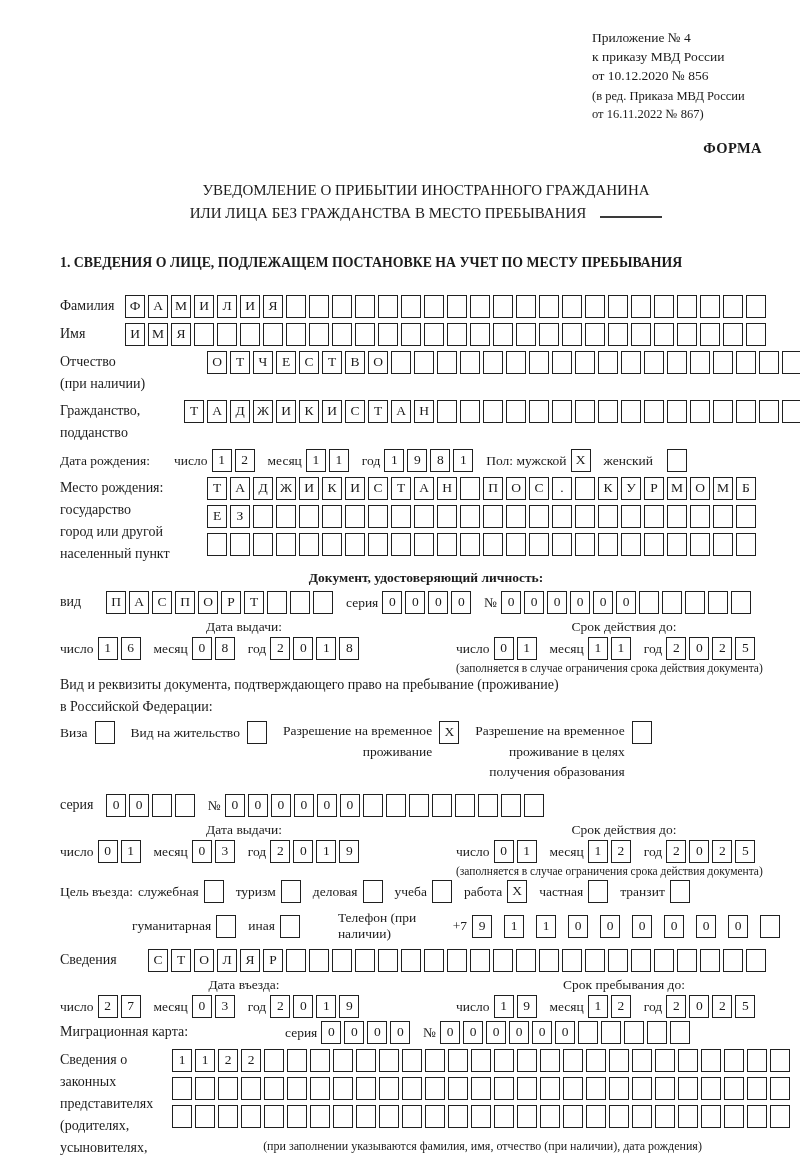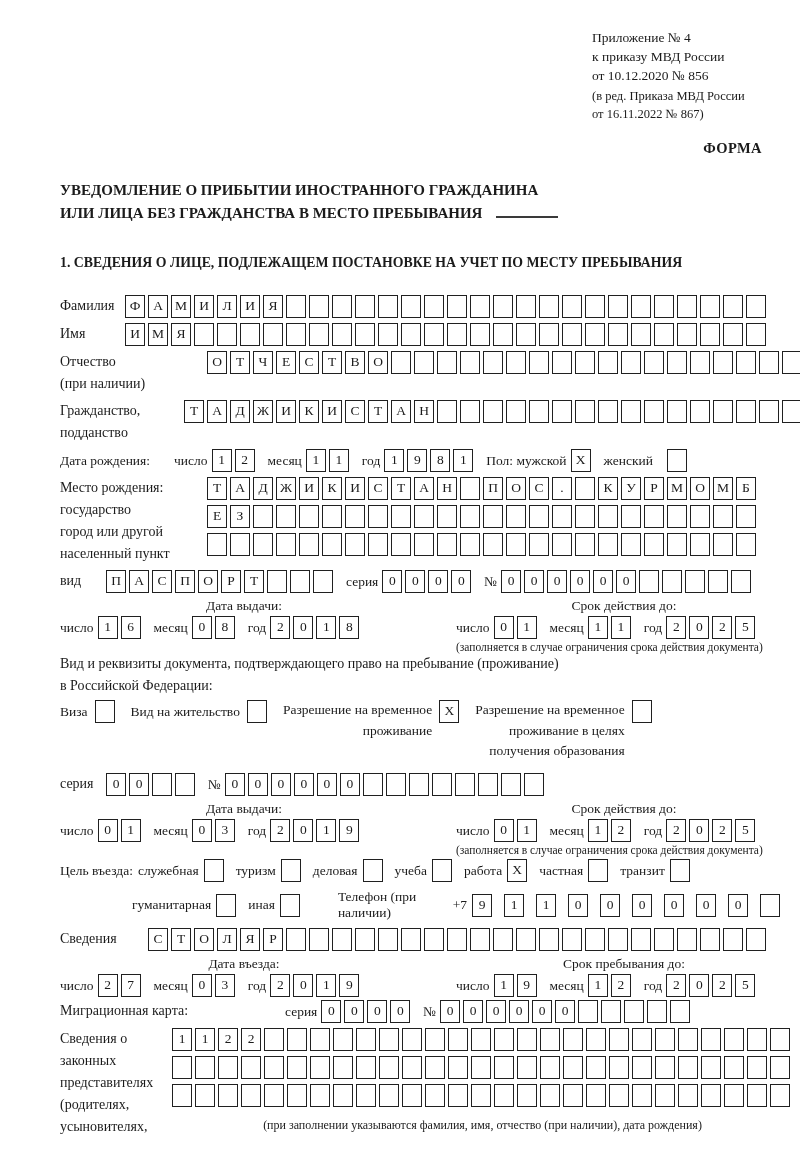--- a/index.html
+++ b/index.html
@@ -2,21 +2,21 @@
 <html><head>
 <meta charset="utf-8">
 <style>
   html,body{margin:0;padding:0;background:#e8e8e8;}
   .page{position:relative;width:800px;height:1163px;background:#ffffff;color:#1b1b1b;
         font-family:"Liberation Serif","DejaVu Serif",serif;overflow:hidden;
         padding:28px 8px 0 60px;box-sizing:border-box;}
   .hdr-block{margin-left:auto;width:200px;font-size:13.5px;line-height:1.42;}
   .hdr-sub{font-size:12.5px;margin-top:3px;}
   .forma{font-weight:bold;font-size:14.5px;text-align:right;padding-right:30px;margin-top:16px;letter-spacing:.4px;}
-  .title{font-weight:bold;font-size:15px;margin-top:22px;line-height:1.55;}
+  .title{font-weight:normal;font-size:15px;text-align:center;margin-top:22px;line-height:1.55;}
   .blank-line{display:inline-block;width:62px;border-bottom:2.5px solid #3a3a3a;height:13px;margin-left:14px;}
   .sec-head{font-weight:bold;font-size:13.8px;margin-top:30px;margin-bottom:24px;}
   .row{display:flex;align-items:flex-start;margin-bottom:5px;}
   .lbl{font-size:14px;line-height:22px;flex:none;}
   .w65{width:65px}.w147{width:147px}.w124{width:124px}.w46{width:46px}.w88{width:88px}.w112{width:112px}.w150{width:150px}
   .block{display:block}
   .cells{display:inline-flex;flex:none;}
   .cell{box-sizing:border-box;flex:none;display:inline-block;width:20px;height:23px;border:1.6px solid #202020;
         margin-right:3px;text-align:center;line-height:20px;font-size:13.5px;background:#fff;}
   .stack{display:flex;flex-direction:column;gap:5px;}
@@ -315,20 +315,21 @@
           <span class="cell"></span>
           <span class="cell"></span>
           <span class="cell"></span>
           <span class="cell"></span>
           <span class="cell"></span>
           <span class="cell"></span>
         </span>
     </span>
   </div>
 
+  <div class="center-head">Документ, удостоверяющий личность:</div>
 
   <div class="row">
     <span class="lbl w46">вид</span>
     <span class="cells">
         <span class="cell">П</span>
         <span class="cell">А</span>
         <span class="cell">С</span>
         <span class="cell">П</span>
         <span class="cell">О</span>
         <span class="cell">Р</span>

